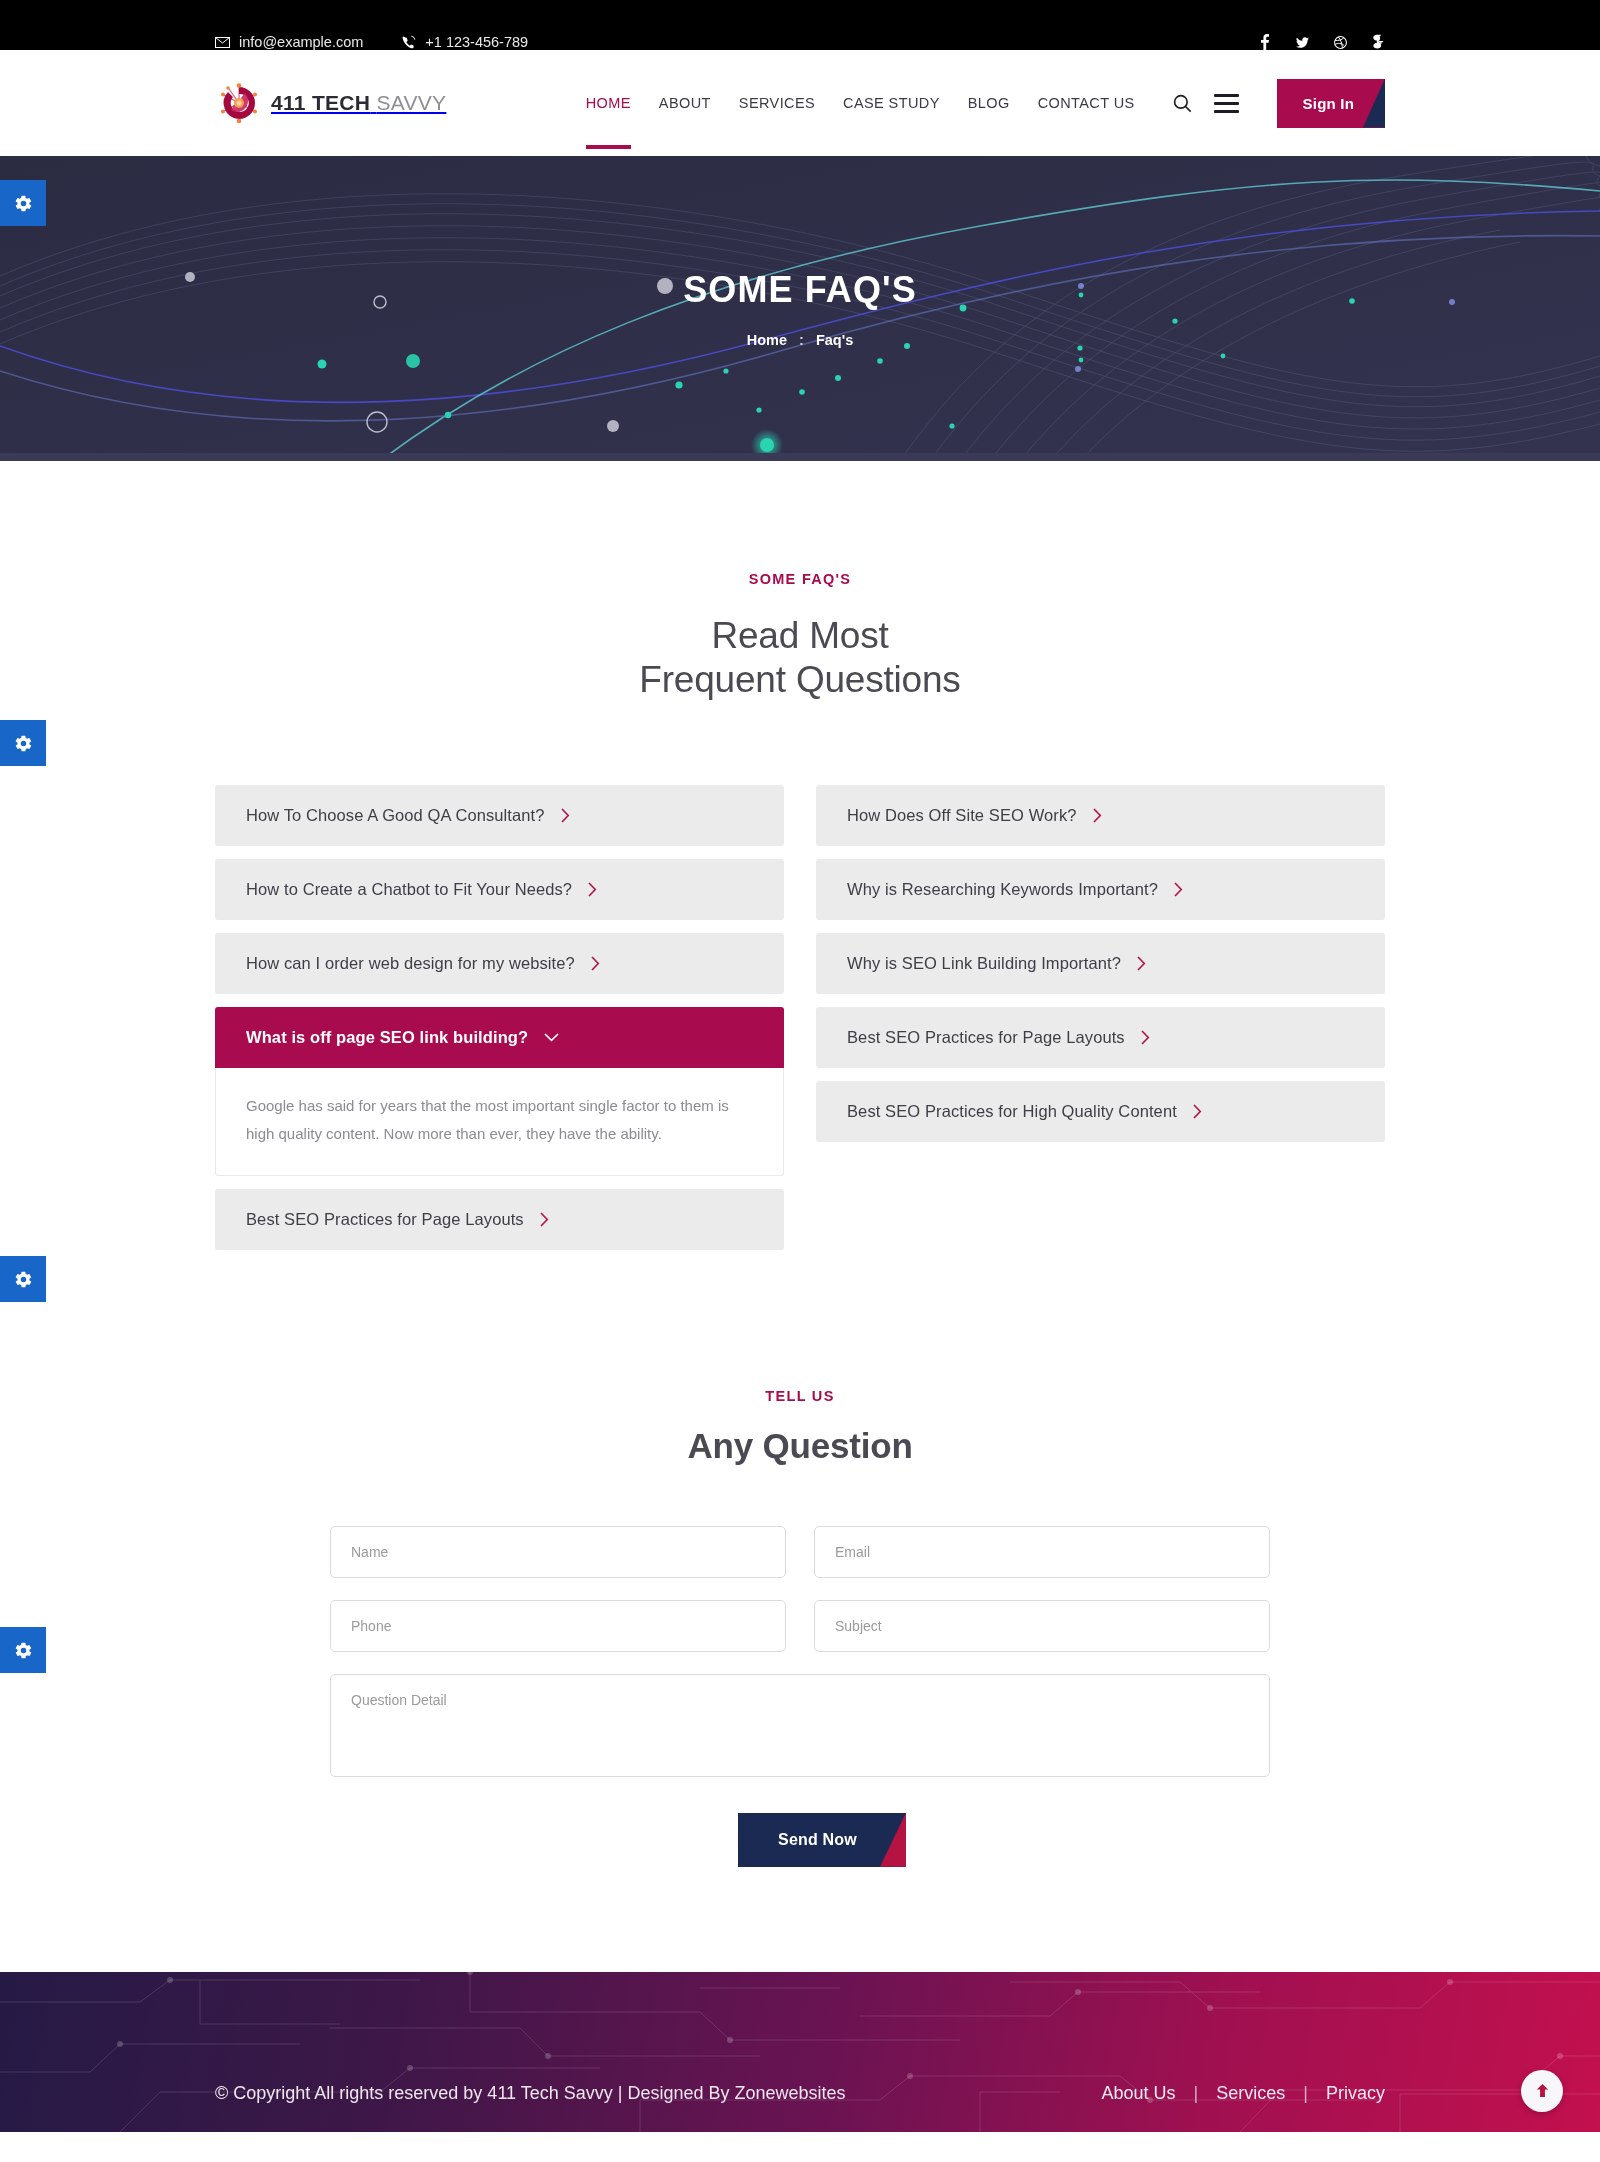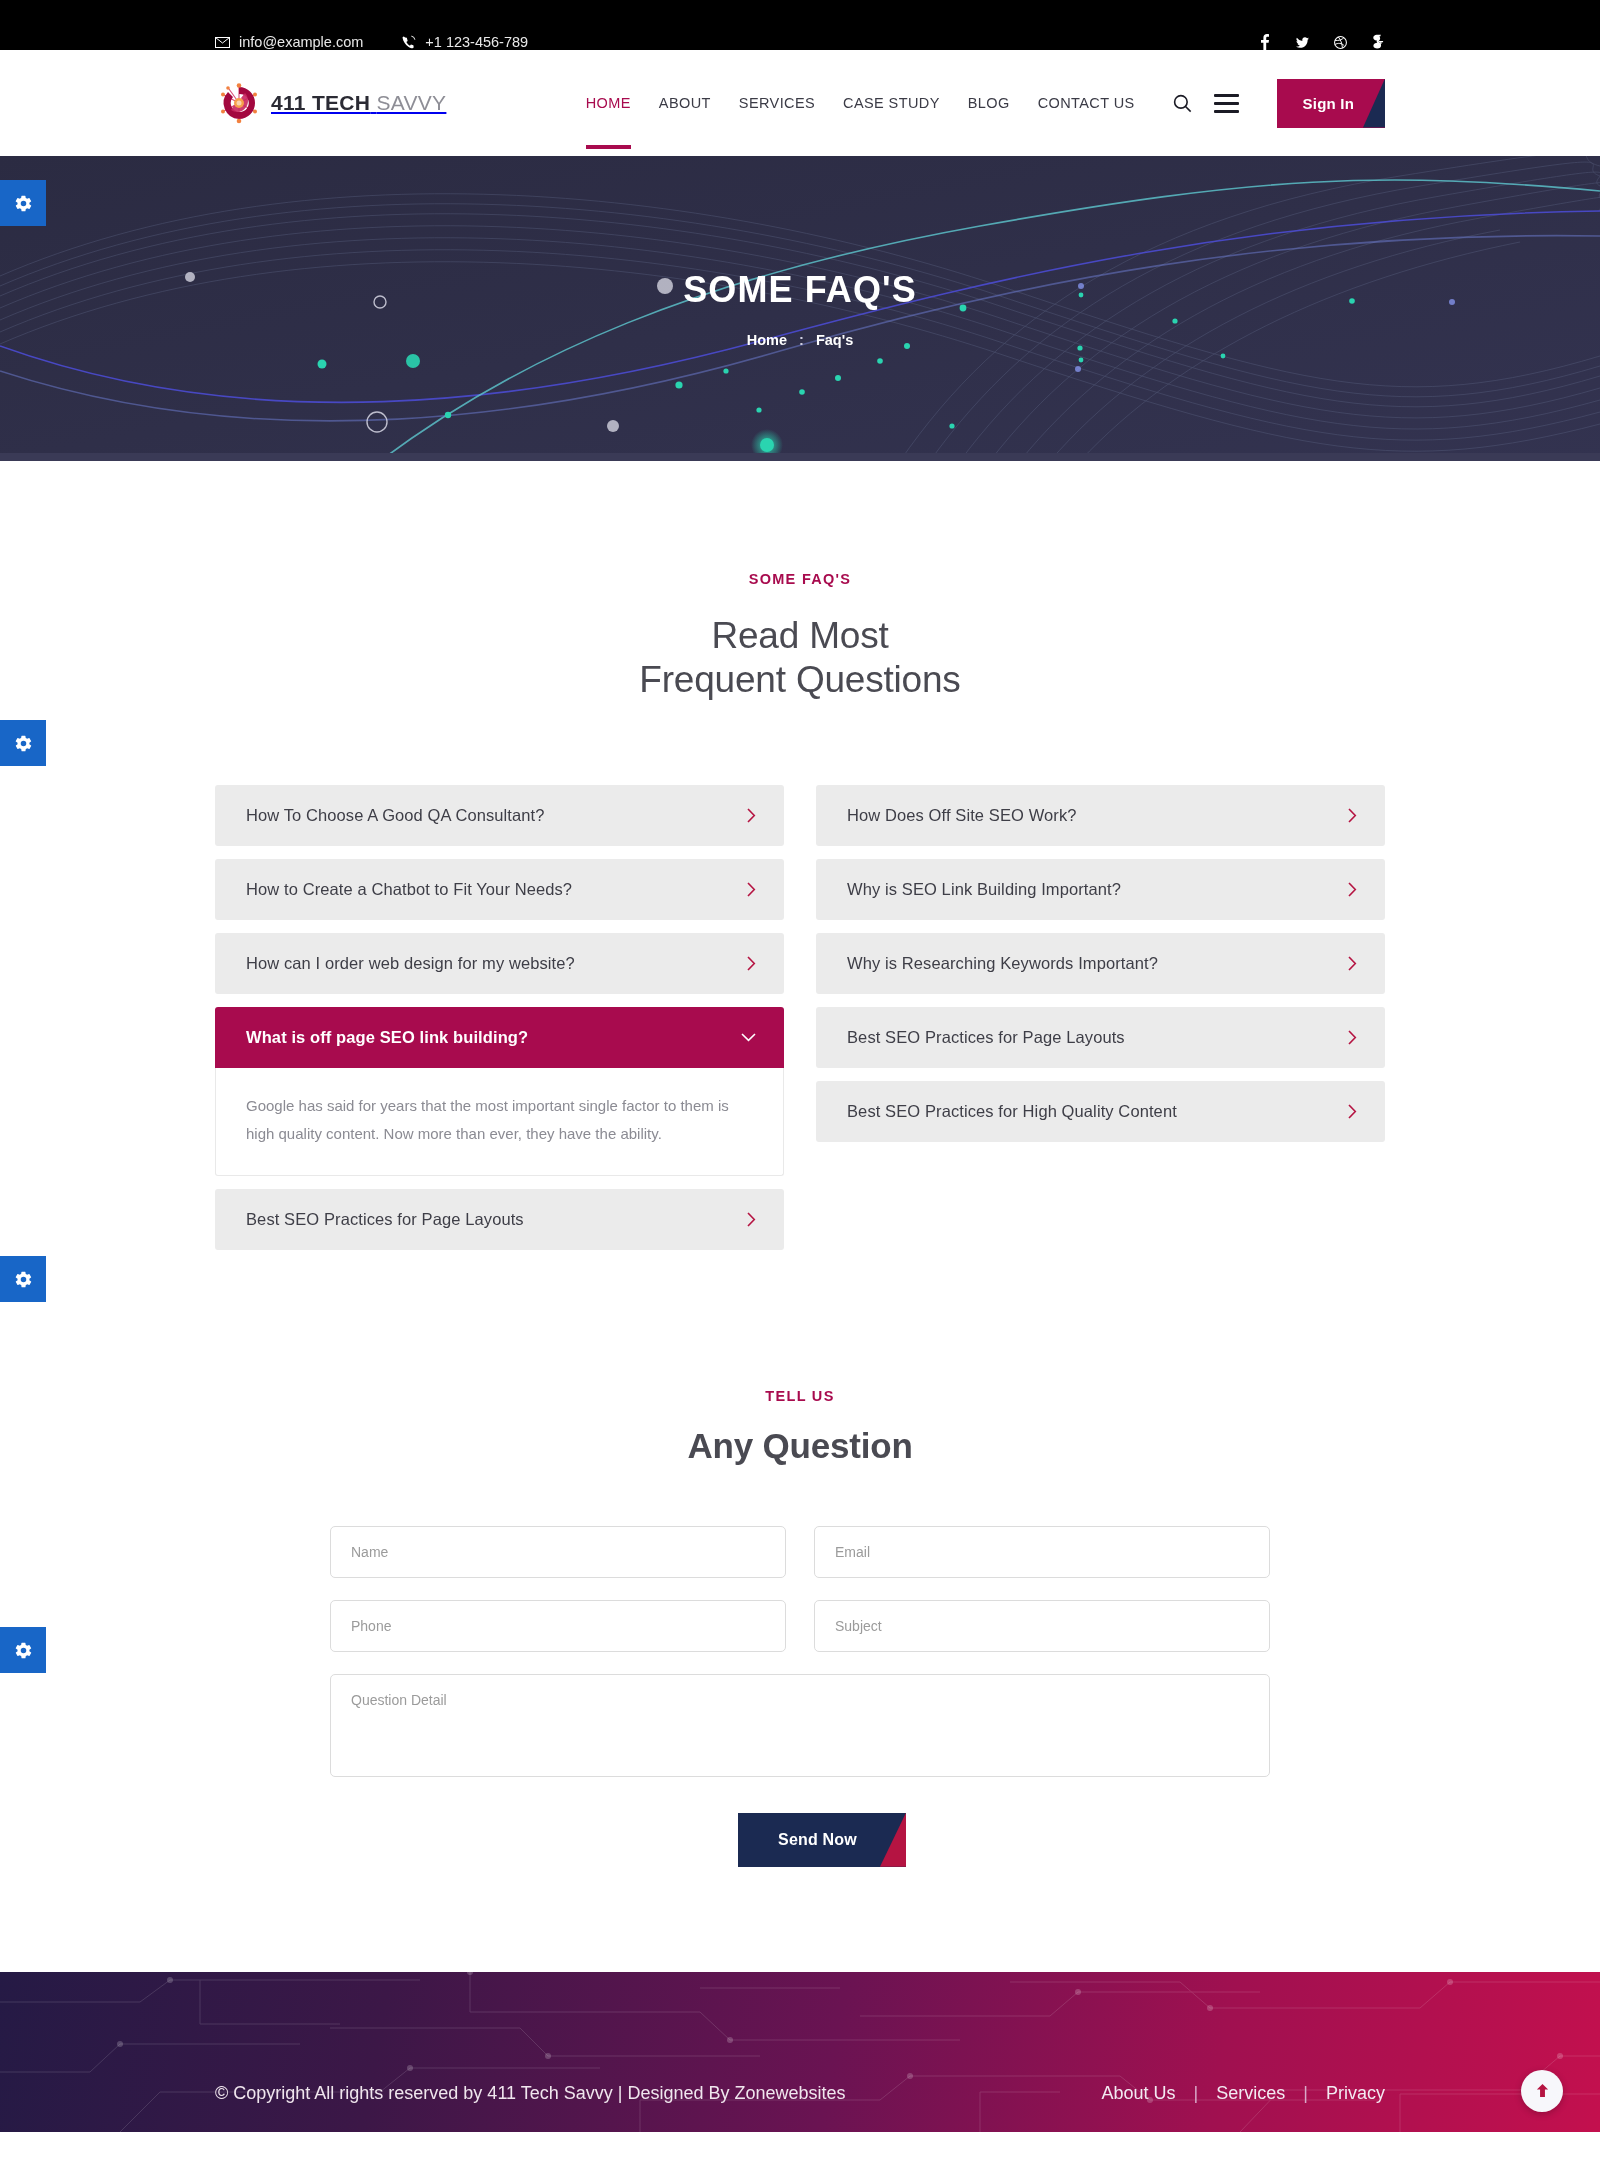--- a/index.html
+++ b/index.html
@@ -114,21 +114,21 @@
   .faq-grid {
     display:grid; grid-template-columns:1fr 1fr; gap:0 32px;
     max-width:1170px; margin:84px auto 0; padding:0 0;
     align-items:start;
   }
   .faq-col { display:flex; flex-direction:column; }
   .faq-item { margin-bottom:13px; }
   .faq-q {
     background:#ebebeb; border-radius:3px;
     padding:21px 28px 21px 31px;
-    display:flex; align-items:center; justify-content:space-between;
+    display:flex; align-items:center; 
     cursor:pointer; gap:16px;
   }
   .faq-q .t { font-size:16.5px; color:#3e3e47; letter-spacing:.1px; }
   .faq-q .chev { color:#b51442; display:flex; align-items:center; flex:0 0 auto; }
   .faq-item.open .faq-q { background:#a80b4e; border-radius:3px 3px 0 0; }
   .faq-item.open .faq-q .t { color:#fff; font-weight:bold; }
   .faq-item.open .faq-q .chev { color:#fff; }
   .faq-a {
     background:#fff; border:1px solid #e9e9e9; border-top:none;
     border-radius:0 0 3px 3px;
@@ -488,31 +488,31 @@
           <span class="t">How Does Off Site SEO Work?</span>
           <span class="chev">
               <svg width="9" height="15" viewBox="0 0 9 15">
                 <path d="M1 1l6.3 6.5L1 14" fill="none" stroke="currentColor" stroke-width="1.6"></path>
               </svg>
             </span>
         </div>
       </div>
       <div class="faq-item">
         <div class="faq-q">
+          <span class="t">Why is Researching Keywords Important?</span>
+          <span class="chev">
+              <svg width="9" height="15" viewBox="0 0 9 15">
+                <path d="M1 1l6.3 6.5L1 14" fill="none" stroke="currentColor" stroke-width="1.6"></path>
+              </svg>
+            </span>
+        </div>
+      </div>
+      <div class="faq-item">
+        <div class="faq-q">
           <span class="t">Why is SEO Link Building Important?</span>
-          <span class="chev">
-              <svg width="9" height="15" viewBox="0 0 9 15">
-                <path d="M1 1l6.3 6.5L1 14" fill="none" stroke="currentColor" stroke-width="1.6"></path>
-              </svg>
-            </span>
-        </div>
-      </div>
-      <div class="faq-item">
-        <div class="faq-q">
-          <span class="t">Why is Researching Keywords Important?</span>
           <span class="chev">
               <svg width="9" height="15" viewBox="0 0 9 15">
                 <path d="M1 1l6.3 6.5L1 14" fill="none" stroke="currentColor" stroke-width="1.6"></path>
               </svg>
             </span>
         </div>
       </div>
       <div class="faq-item">
         <div class="faq-q">
           <span class="t">Best SEO Practices for Page Layouts</span>

